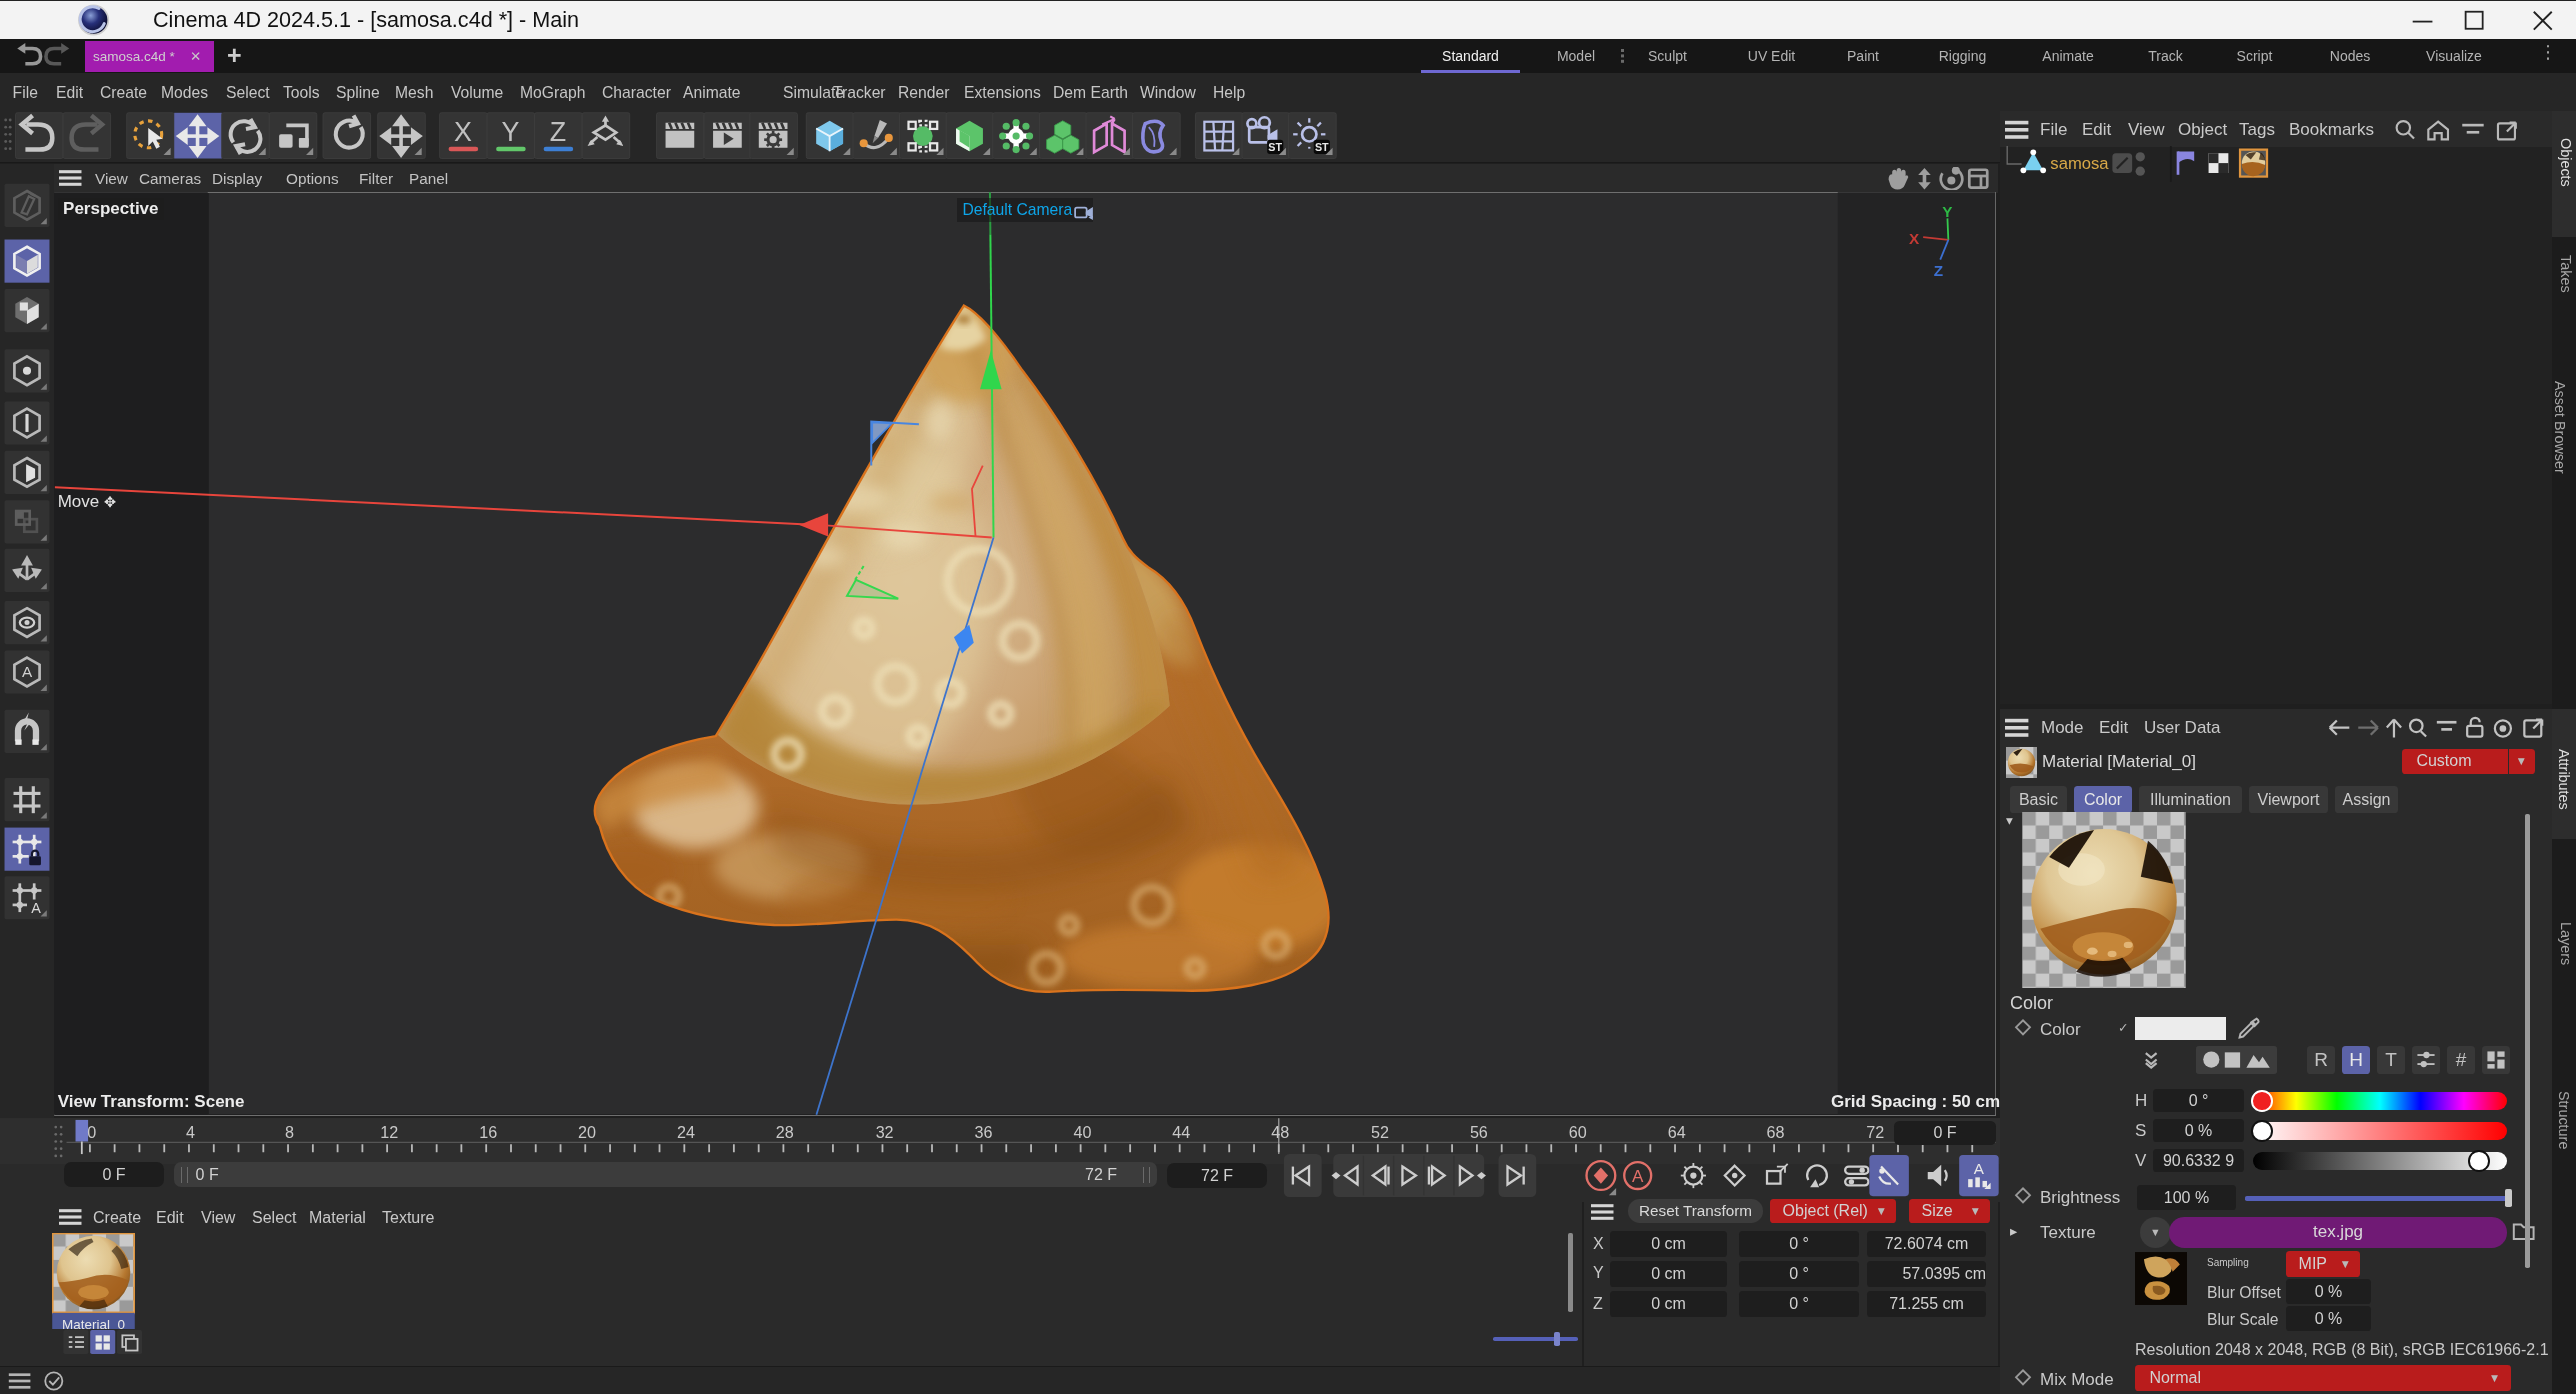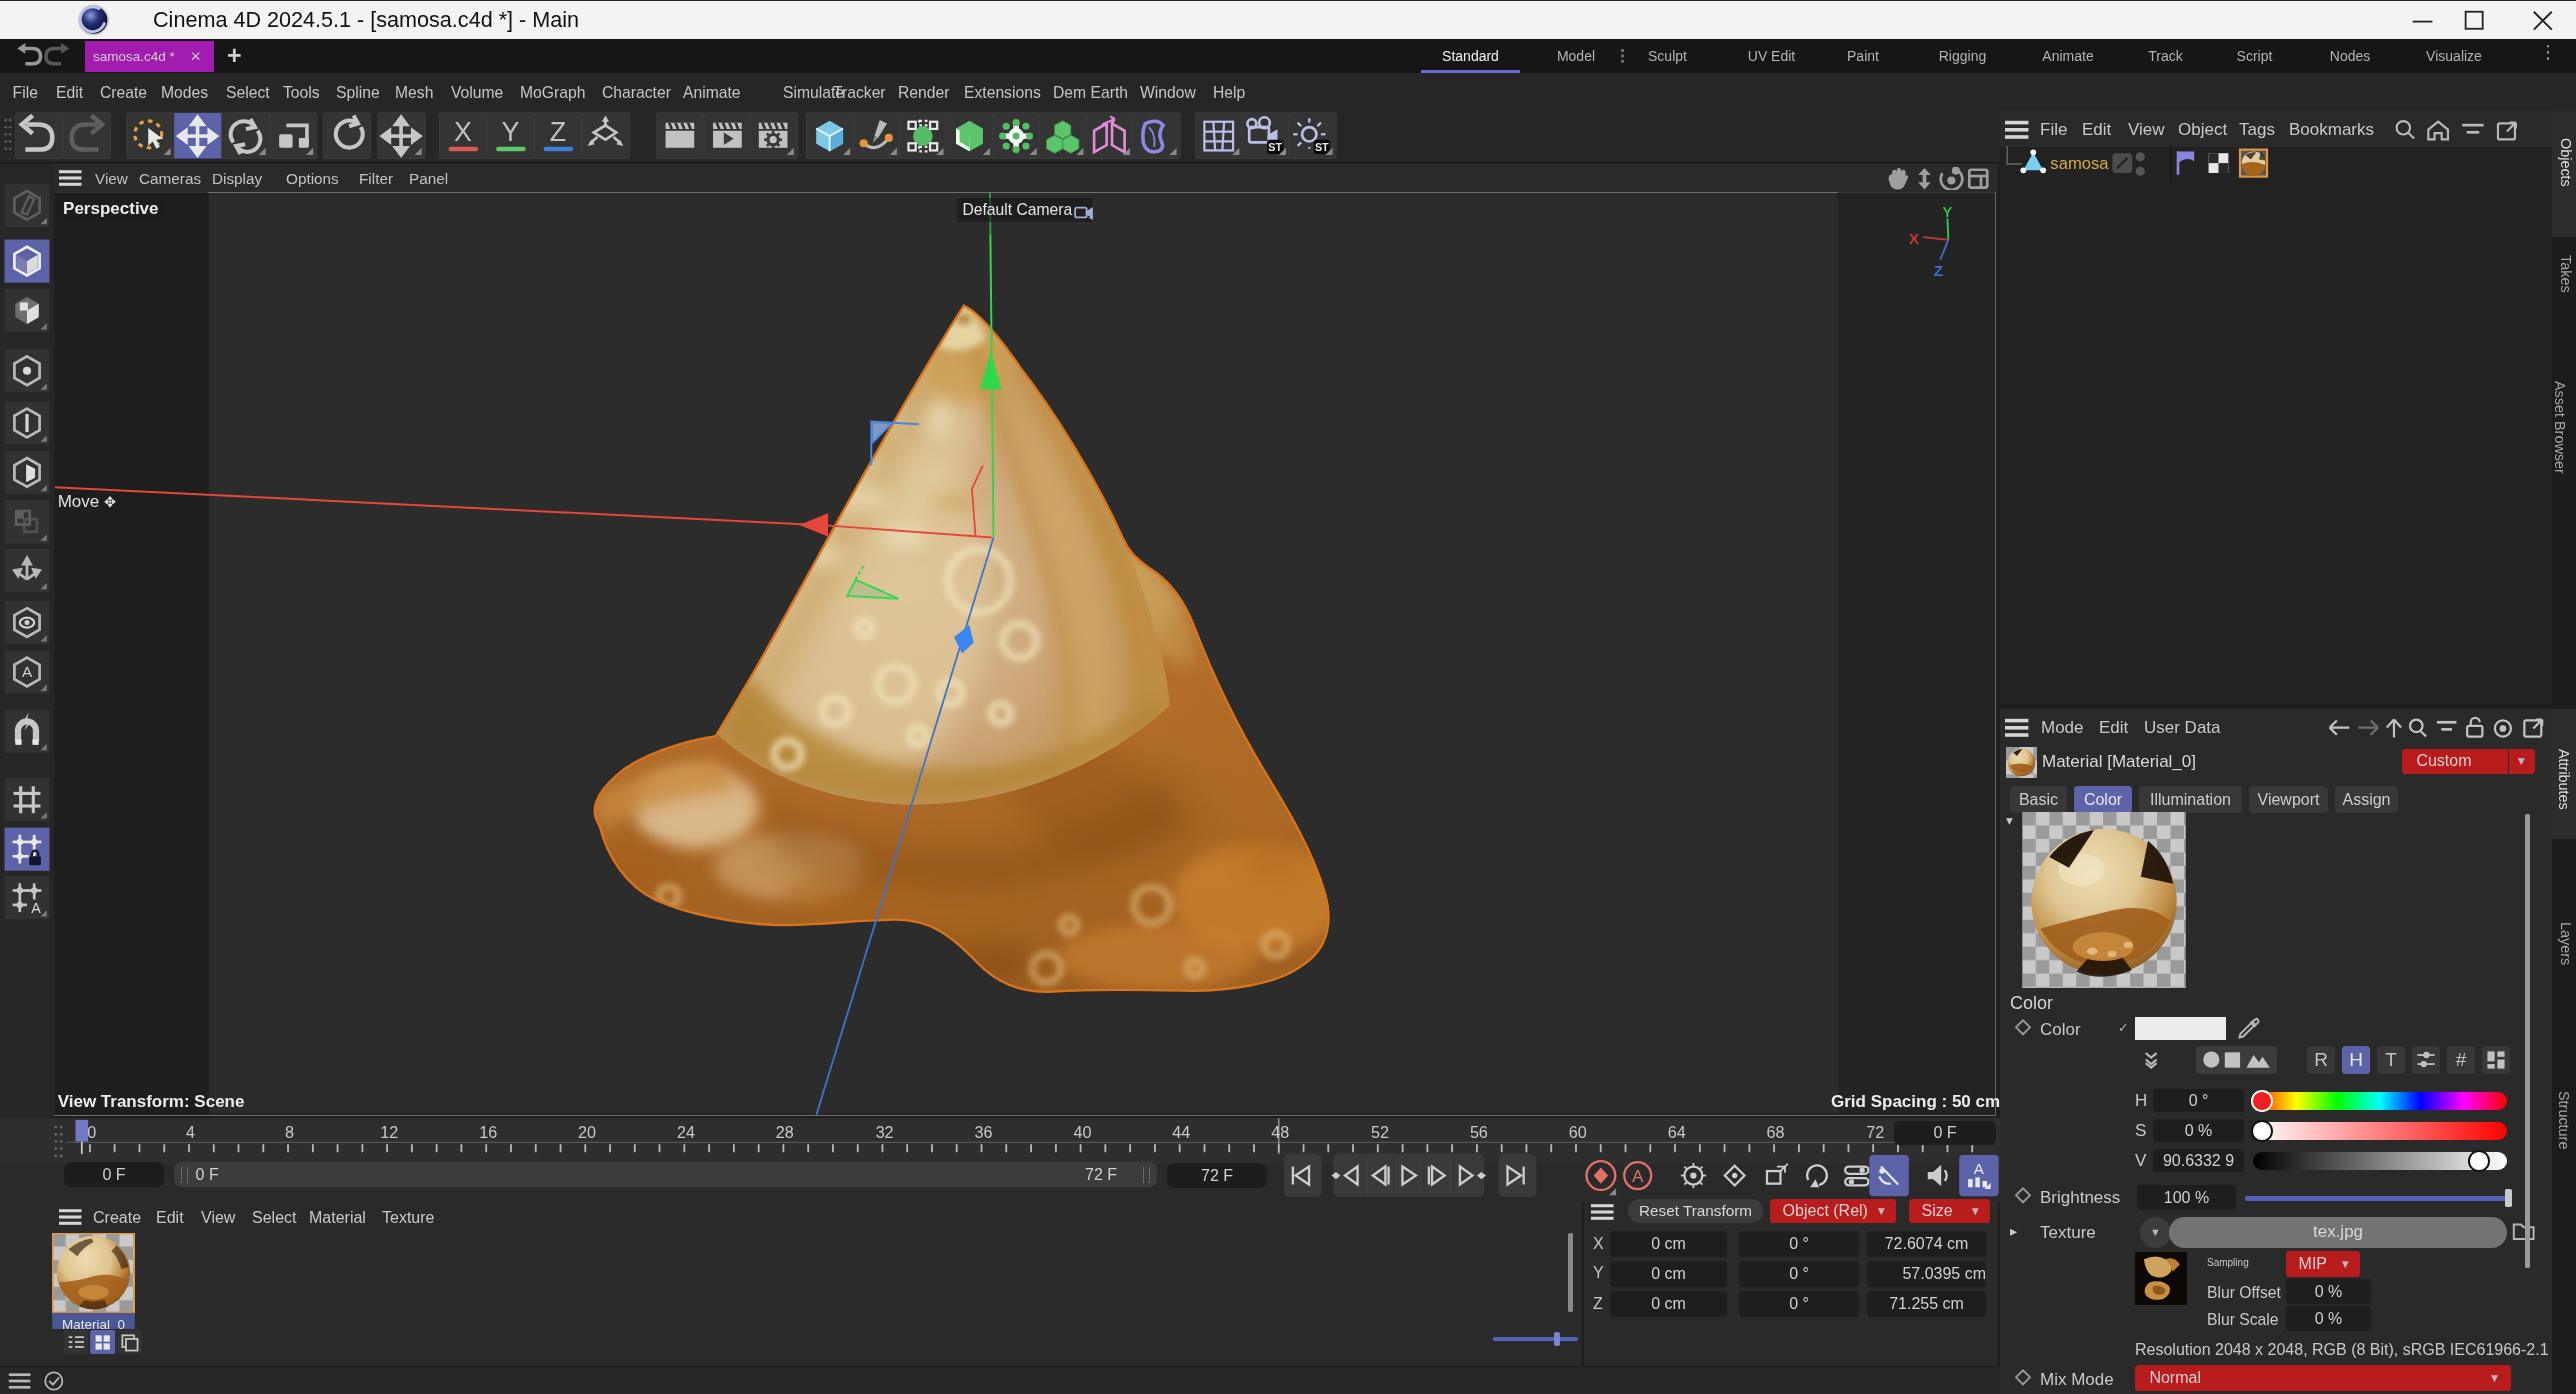--- a/index.html
+++ b/index.html
@@ -689,21 +689,21 @@
 <g>
  <line x1="2167" y1="244" x2="2168" y2="268" stroke="#35c94e" stroke-width="2"></line>
  <line x1="2140" y1="265" x2="2168" y2="268" stroke="#c43a34" stroke-width="2"></line>
  <line x1="2168" y1="268" x2="2159" y2="290" stroke="#3c6fd0" stroke-width="2"></line>
  <text x="2167" y="242" font-size="17" font-weight="bold" fill="#2db845" text-anchor="middle" font-family="Liberation Sans">Y</text>
  <text x="2130" y="273" font-size="17" font-weight="bold" fill="#c43a34" text-anchor="middle" font-family="Liberation Sans">X</text>
  <text x="2157" y="308" font-size="17" font-weight="bold" fill="#3c6fd0" text-anchor="middle" font-family="Liberation Sans">Z</text>
 </g>
 </svg>
 <div class="vplabel" style="left:2.7px;top:5.4px;background:#1d1d1d;padding:0.9px 5.4px;">Perspective</div>
-<div class="vplabel" style="left:902px;top:5.4px;font-weight:normal;font-size:15.7px;color:#e5e5e5;background:rgba(22,22,22,0.55);padding:2.7px 7.2px 2.7px 5.4px;">Default Camera          </div>
+<div class="vplabel" style="left:902px;top:5.4px;font-weight:normal;font-size:15.7px;color:#0ea5e9;background:rgba(22,22,22,0.55);padding:2.7px 7.2px 2.7px 5.4px;">Default Camera          </div>
 <svg class="abs" style="left:1019px;top:11.7px;" width="20" height="16" viewBox="0 0 22 18">
         <g fill="none" stroke="#9fb0d8" stroke-width="2">
           <rect x="1" y="3" width="13" height="11" rx="2"></rect>
           <path d="M 14 8 L 20 4 L 20 13 L 14 10 Z" fill="#9fb0d8"></path>
         </g>
         <path d="M 16 14 L 21 17 L 21 12 Z" fill="#9fb0d8"></path>
       </svg>
 <div class="vplabel" style="left:2.7px;top:299px;font-weight:normal;color:#e2e2e2;">Move <span style="font-size:14.4px;">✥</span></div>
 <div class="vplabel" style="left:2.7px;top:899px;">View Transform: Scene</div>
 <div class="vplabel" style="left:1776px;top:899px;">Grid Spacing : 50 cm</div>
@@ -1168,21 +1168,21 @@
     </svg>
 <div class="txt abs" style="left:2040px;top:1188px;font-size:17px;">Brightness</div>
 <div class="dfield" style="left:2137px;top:1185px;width:99px;height:25px;line-height:25px;">100 %</div>
 <div class="abs" style="left:2245px;top:1196px;width:265px;height:4.5px;background:#5560b8;border-radius:1.8px;"></div>
 <div class="abs" style="left:2505px;top:1189px;width:7.2px;height:18px;background:#c9c9c9;border-radius:1.8px;"></div>
 
 <div class="abs" style="left:2010px;top:1223px;color:#c9c9c9;font-size:14.4px;">▸</div>
 <div class="txt abs" style="left:2040px;top:1223px;font-size:17px;">Texture</div>
 <div class="abs" style="left:2140px;top:1217px;width:31px;height:31px;border-radius:50%;background:#3c3c3c;"></div>
 <div class="abs" style="left:2150px;top:1226px;color:#b9b9b9;font-size:10.8px;">▼</div>
-<div class="abs" style="left:2169px;top:1217px;width:338px;height:31px;border-radius:15.3px;background:#737373;color:#d9d9d9;font-size:17px;text-align:center;line-height:30px;">tex.jpg</div>
+<div class="abs" style="left:2169px;top:1217px;width:338px;height:31px;border-radius:15.3px;background:#701a75;color:#d9d9d9;font-size:17px;text-align:center;line-height:30px;">tex.jpg</div>
 <svg class="abs" style="left:2512px;top:1221px;" width="23.4" height="21.6" viewBox="0 0 26 24">
       <path d="M 2 20 L 2 4 L 10 4 L 13 7 L 24 7 L 24 20 Z" fill="none" stroke="#b5b5b5" stroke-width="2.2"></path>
     </svg>
 
 <svg class="abs" style="left:2135px;top:1252px;" width="52" height="53" viewBox="0 0 58 59">
  <rect width="58" height="59" fill="#0c0804"></rect>
  <path d="M 10 8 Q 24 2 34 8 Q 44 12 40 22 Q 34 30 24 28 Q 12 26 10 8 Z" fill="#cfa45c"></path>
  <path d="M 34 8 Q 44 4 50 14 L 42 22 Q 40 14 34 8 Z" fill="#c08038"></path>
  <path d="M 16 34 Q 30 30 38 38 Q 42 46 32 52 Q 18 56 12 48 Q 8 40 16 34 Z" fill="#c9913f"></path>
  <path d="M 20 38 Q 30 36 34 42 Q 34 48 26 48 Q 18 46 20 38 Z" fill="#8a5a20"></path>

